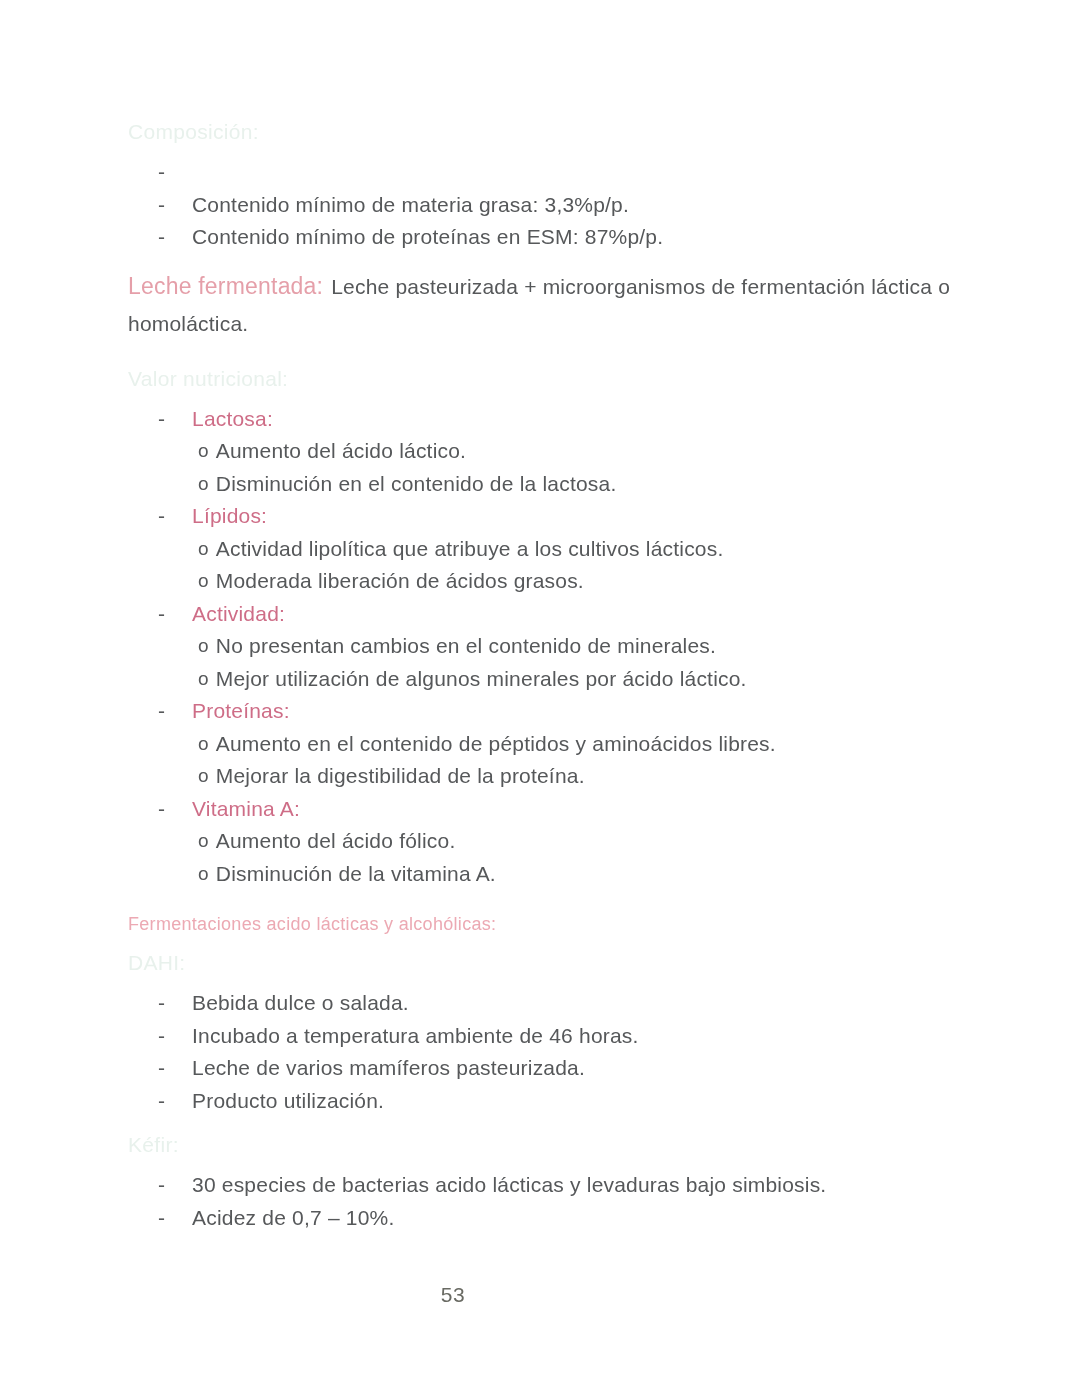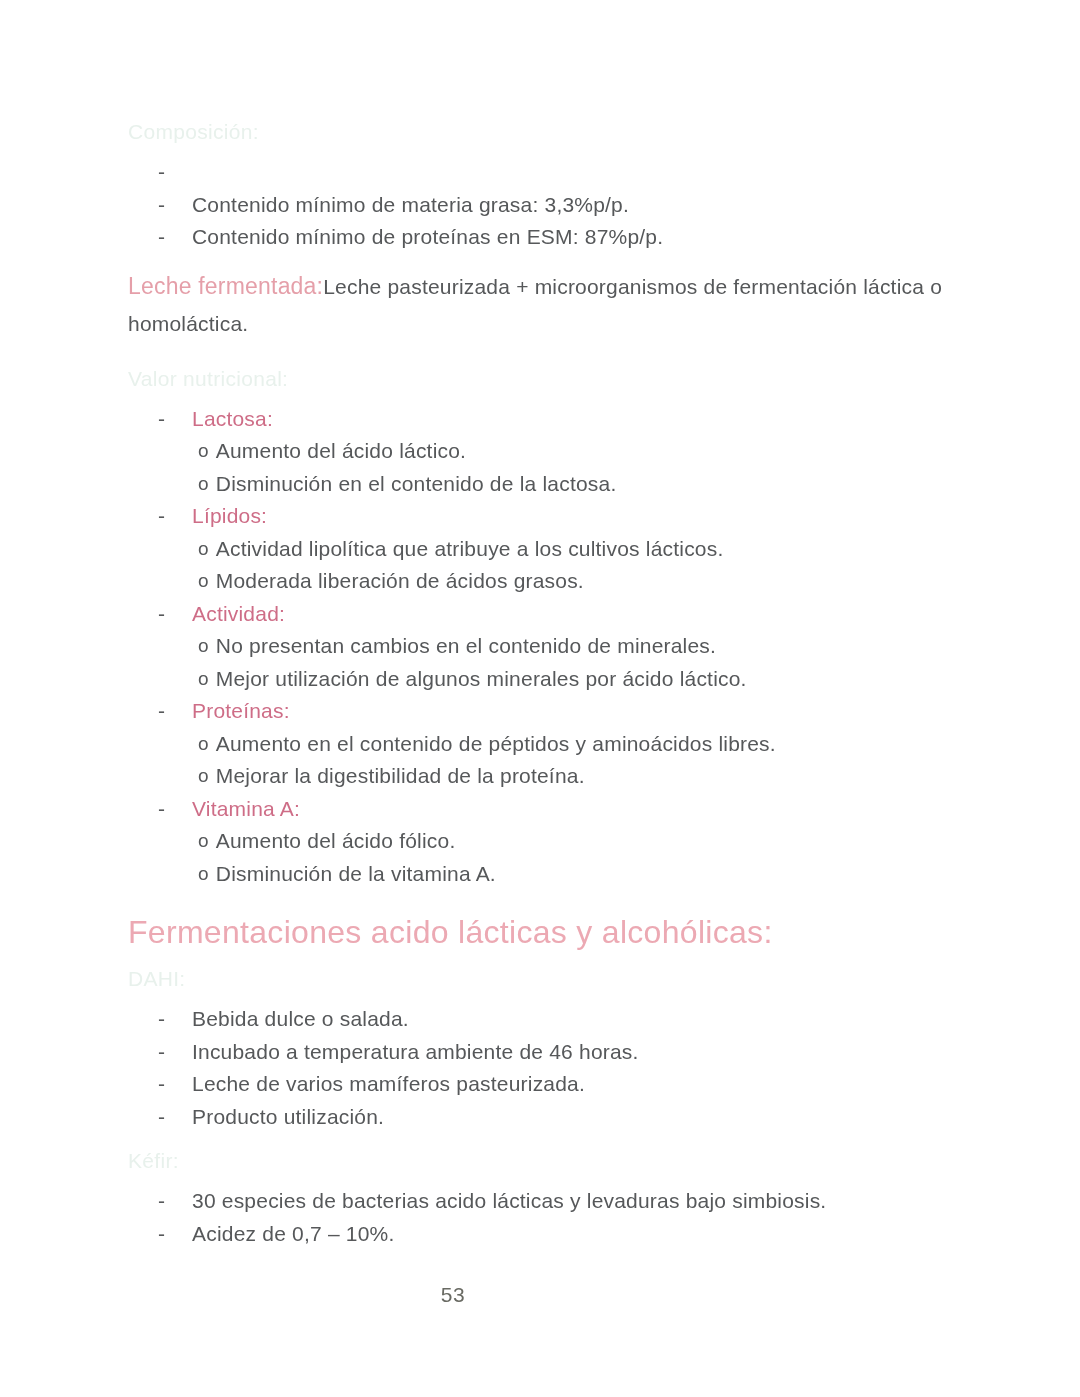--- a/index.html
+++ b/index.html
@@ -69,26 +69,26 @@
   .para {
     margin: 14px 0 0 0;
     font-size: 21px;
     line-height: 37px;
     letter-spacing: 0.2px;
     max-width: 832px;
   }
   .para .lead-pink {
     color: #e59fa9;
     font-size: 23px;
-    margin-right: 0;
+    margin-right: 8px;
   }
   
   .big-pink-heading {
     color: #eca9b3;
-    font-size: 32px;
+    font-size: 18px;
     font-weight: 400;
     letter-spacing: 0.3px;
     margin: 24px 0 0 0;
   }
   .mt-block { margin-top: 25px; }
   .mt-list { margin-top: 16px; }
 
   .page-number {
     position: absolute;
     top: 1283px;

